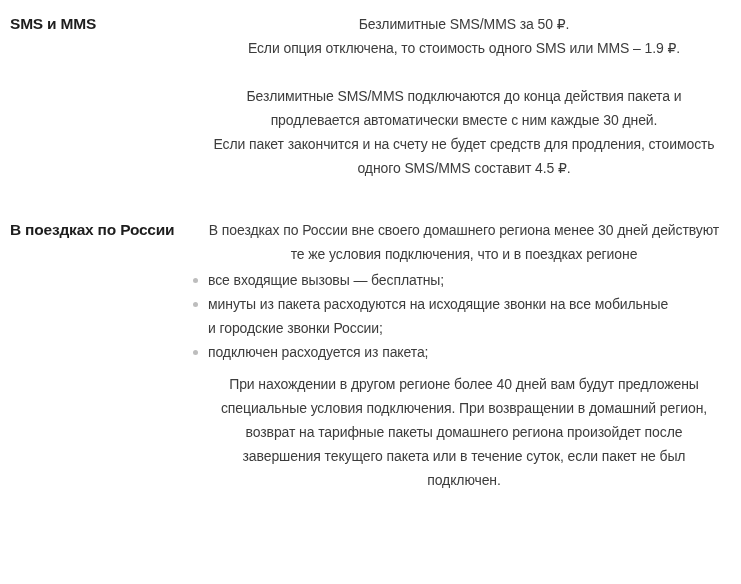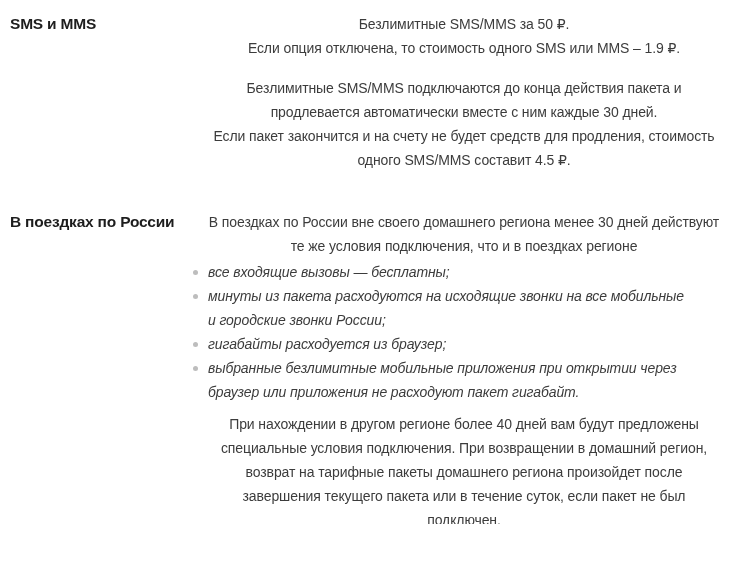--- a/index.html
+++ b/index.html
@@ -34,28 +34,27 @@
     font-size: 15.5px;
     letter-spacing: -0.2px;
     color: #1d1d1d;
     line-height: 24px;
   }
   .row-content {
     width: 554px;
     line-height: 24px;
   }
   .para { margin: 0; text-align: center; }
-  .para-gap { margin-top: 16px; }
+  .para-gap { margin-top: 24px; }
   .line { min-height: 24px; }
   .row-travel { margin-top: 38px; }
   ul.bullets {
     list-style: none;
     margin: 2px 0 0 0;
     padding: 0;
-    font-style: italic;
   }
   ul.bullets li {
     position: relative;
     padding-left: 21px;
   }
   ul.bullets li::before {
     content: "";
     position: absolute;
     left: 6px;
     top: 9.5px;
@@ -96,25 +95,21 @@
       </div>
       <ul class="bullets">
         <li>
           <div class="line">все входящие вызовы — бесплатны;</div>
         </li>
         <li>
           <div class="line">минуты из пакета расходуются на исходящие звонки на все мобильные</div>
           <div class="line">и городские звонки России;</div>
         </li>
         <li>
-          <div class="line">гигабайты расходуется из браузер;</div>
-        </li>
-        <li>
-          <div class="line">выбранные безлимитные мобильные приложения при открытии через</div>
-          <div class="line">браузер или приложения не расходуют пакет гигабайт.</div>
+          <div class="line">подключен расходуется из пакета;</div>
         </li>
       </ul>
       <div class="para outro">
         <div class="line">При нахождении в другом регионе более 40 дней вам будут предложены</div>
         <div class="line">специальные условия подключения. При возвращении в домашний регион,</div>
         <div class="line">возврат на тарифные пакеты домашнего региона произойдет после</div>
         <div class="line">завершения текущего пакета или в течение суток, если пакет не был</div>
         <div class="line">подключен.</div>
       </div>
     </div>

